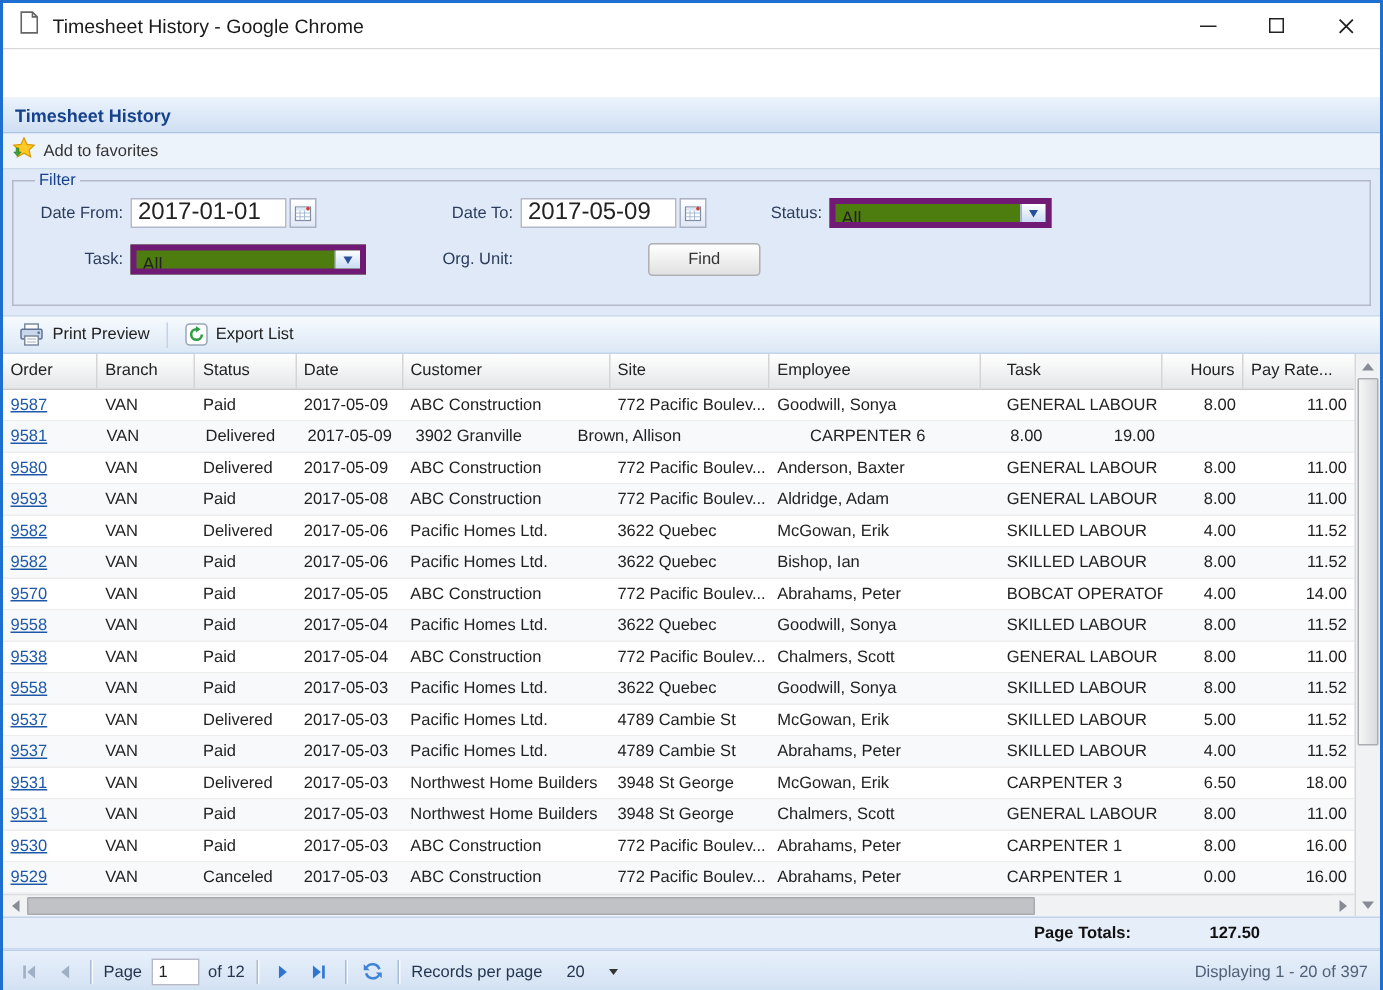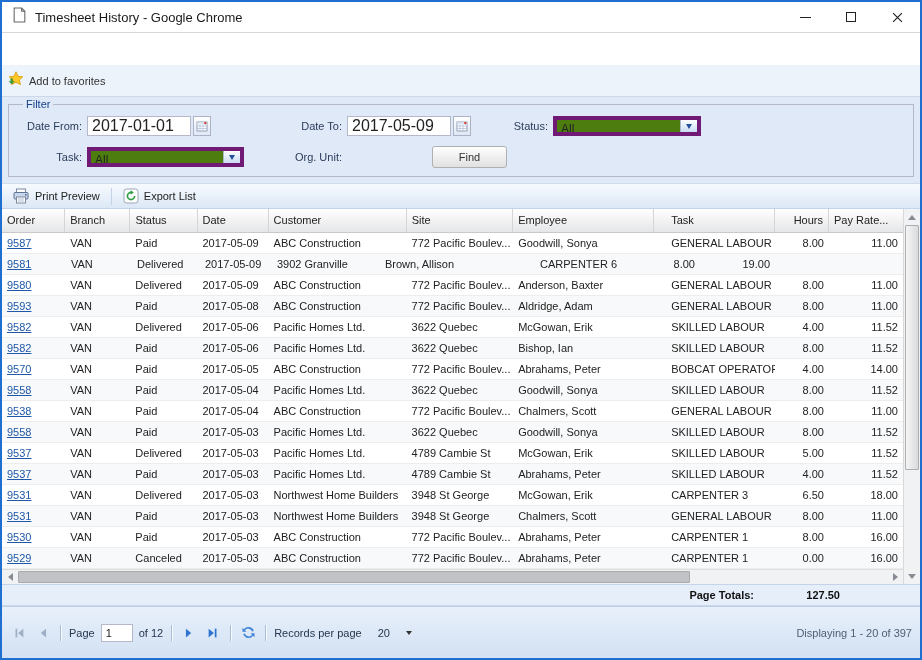--- a/index.html
+++ b/index.html
@@ -17,26 +17,26 @@
   .glyph-max { width: 10px; height: 10px; border: 1px solid #222; }
 
   .browser-strip { height: 32px; flex: none; background: #fff; }
 
   
   .app { flex: 1; min-height: 0; display: flex; flex-direction: column; background: #dfe9f7; }
 
   .app-header { height: 24px; flex: none; background: linear-gradient(#ebf3fd, #cfdff2); border-bottom: 1px solid #abc4e2; display: flex; align-items: center; padding-left: 8px; }
   .app-header .hdr-text { font-size: 12px; font-weight: bold; color: #15428b; }
 
-  .fav-bar { height: 32px; flex: none; background: #edf3fb; border-bottom: 1px solid #ccd9ea; display: flex; align-items: center; padding-left: 6px; gap: 5px; }
+  .fav-bar { height: 24px; flex: none; background: #edf3fb; border-bottom: 1px solid #ccd9ea; display: flex; align-items: center; padding-left: 6px; gap: 5px; }
   .fav-bar .fav-lbl { font-size: 11px; color: #333; }
 
   
   .filter-area { flex: none; padding: 1px 6px 6px 6px; }
-  fieldset { border: 1px solid #b5b8c8; padding: 6px 10px 8px 10px; }
+  fieldset { border: 1px solid #b5b8c8; padding: 6px 10px 19px 10px; }
   legend { font-size: 11px; color: #15428b; padding: 0 3px; margin-left: 4px; }
   .frow { display: flex; align-items: center; }
   .frow + .frow { margin-top: 10px; }
   .flabel { font-size: 11px; color: #2b3d5c; text-align: right; padding-right: 5px; white-space: nowrap; }
   .lw-a { width: 68px; } .lw-b1 { width: 136px; } .lw-b2 { width: 103px; } .lw-c { width: 82px; }
   .tinput { width: 104px; height: 20px; border: 1px solid #b5b8c8; background: #fff; font-family: "Liberation Sans", sans-serif; font-size: 16px; color: #222; padding: 0 4px; }
   .datebox { display: flex; align-items: center; gap: 2px; }
   .cal-btn { width: 18px; height: 20px; border: 1px solid #aab2c4; background: linear-gradient(#ffffff, #dfe8f6); display: flex; align-items: center; justify-content: center; cursor: default; }
   .combo { display: flex; height: 20px; border: 4px solid #701a75; background: #4d7c0f; }
   .combo-text { flex: 1; font-size: 12px; color: #222; padding: 2px 4px 0 4px; overflow: hidden; white-space: nowrap; }
@@ -117,20 +117,23 @@
             <path d="M1 1l8 8M9 1l-8 8" stroke="#222" stroke-width="1.1"></path>
           </svg>
       </div>
     </div>
   </div>
 
   <div class="browser-strip"></div>
 
   <div class="app">
 
+    <div class="app-header">
+      <span class="hdr-text">Timesheet History</span>
+    </div>
 
     <div class="fav-bar">
       <span>
         <svg width="16" height="15" viewBox="0 0 16 15">
           <polygon points="8,0.8 10,5.3 14.8,5.8 11.4,9 12.4,13.6 8,11.2 3.6,13.6 4.6,9 1.2,5.8 6,5.3" fill="#ffc826" stroke="#d79b00" stroke-width="0.8"></polygon>
           <path d="M4.6 8.2v3h1.8l-2.7 3-2.7-3h1.8v-3z" fill="#3fa33f" stroke="#1d7a1d" stroke-width="0.5" transform="translate(0.3,0.3) scale(0.9)"></path>
         </svg>
       </span>
       <span class="fav-lbl">Add to favorites</span>
     </div>

